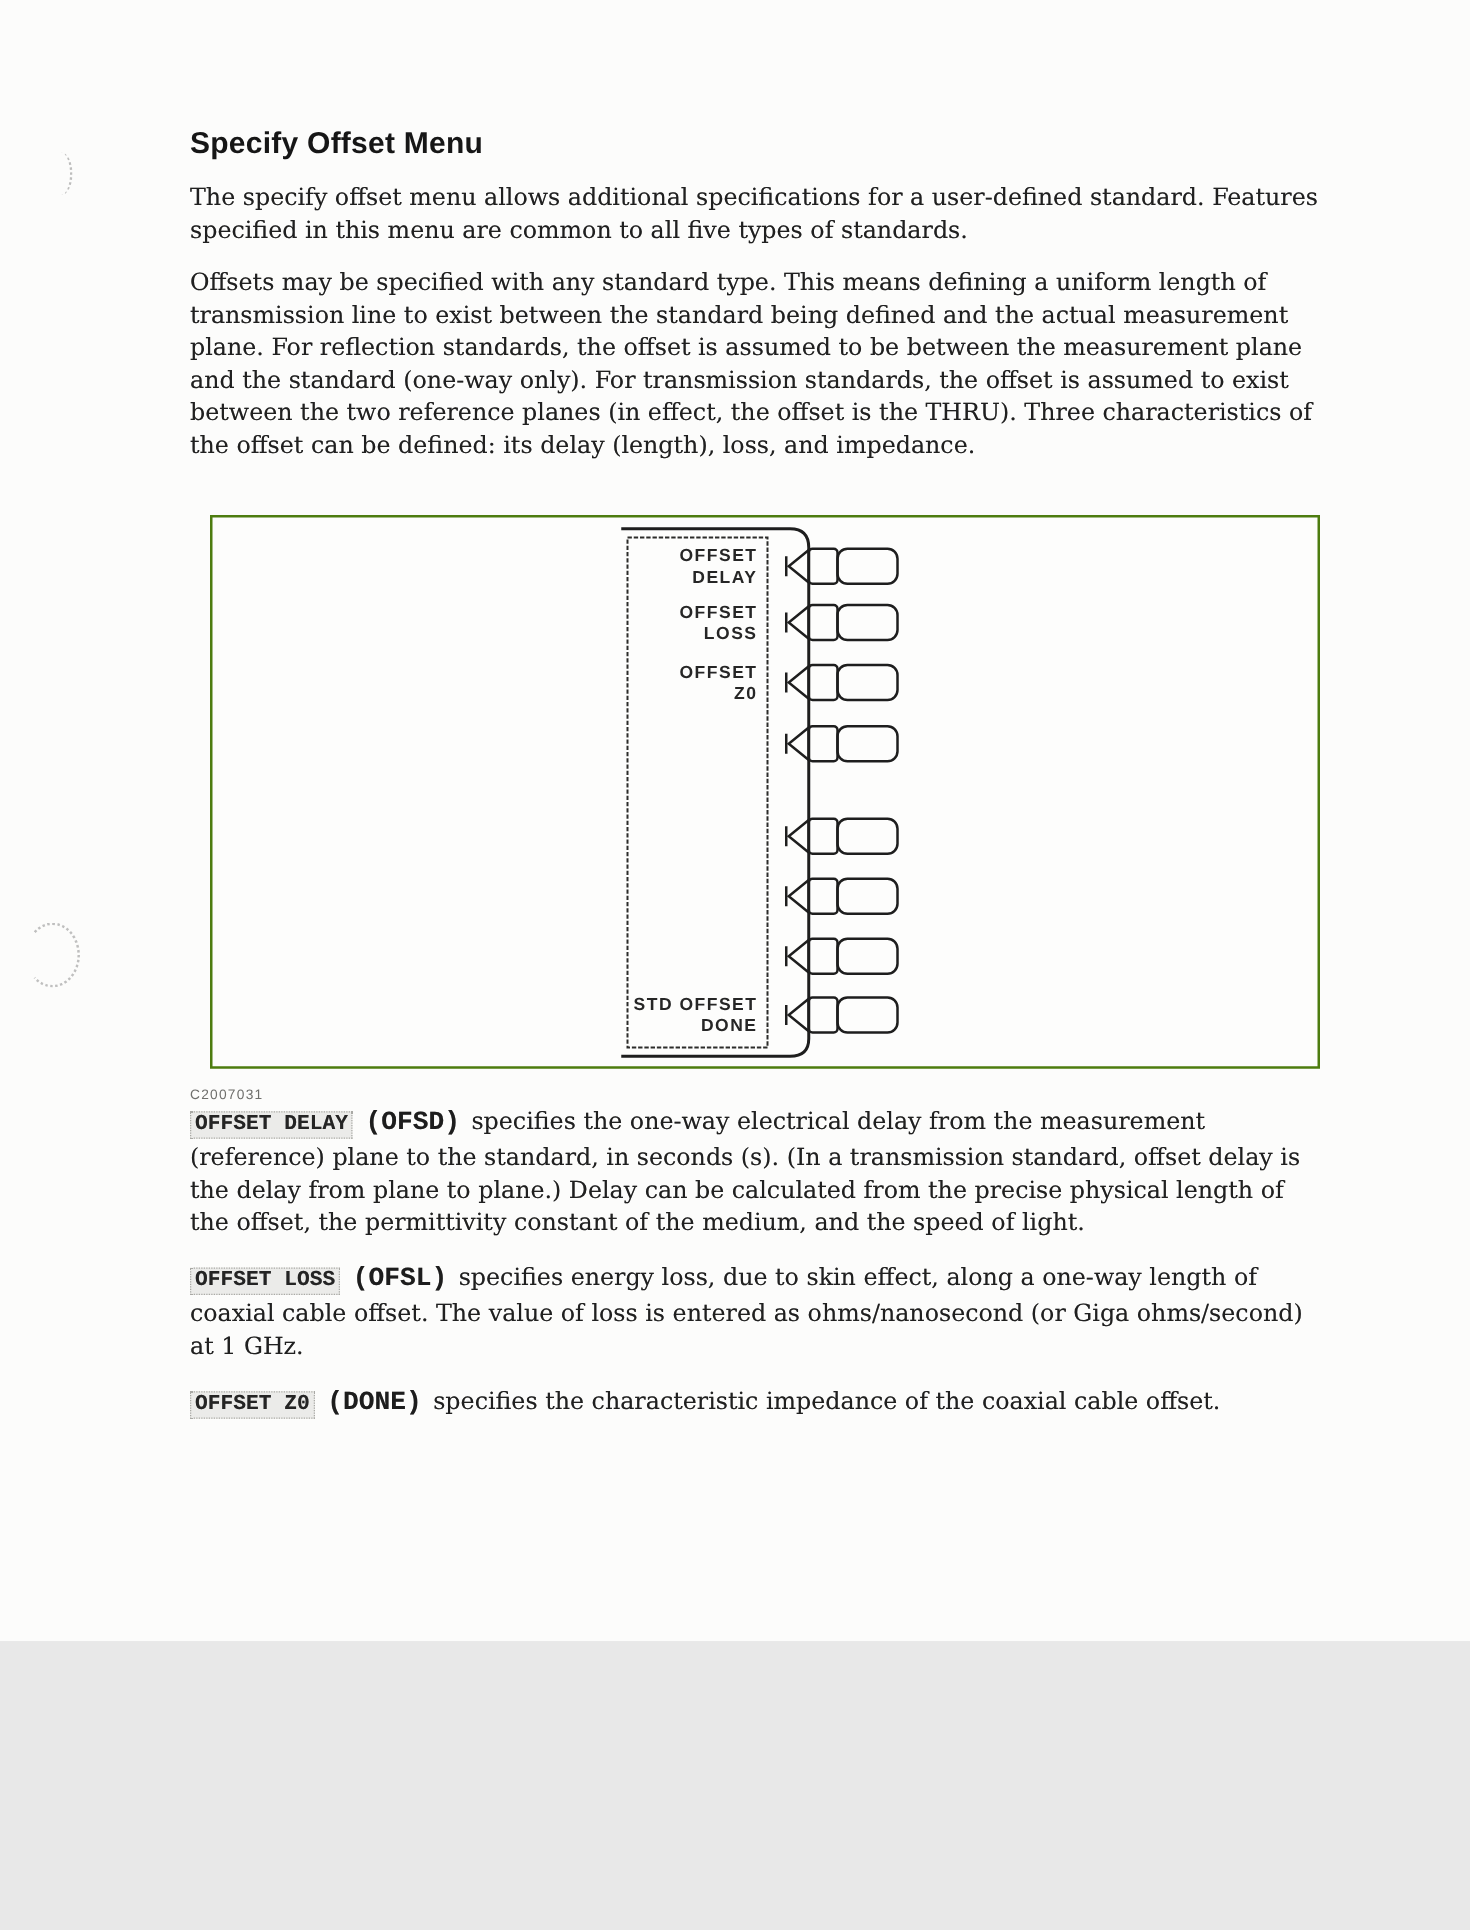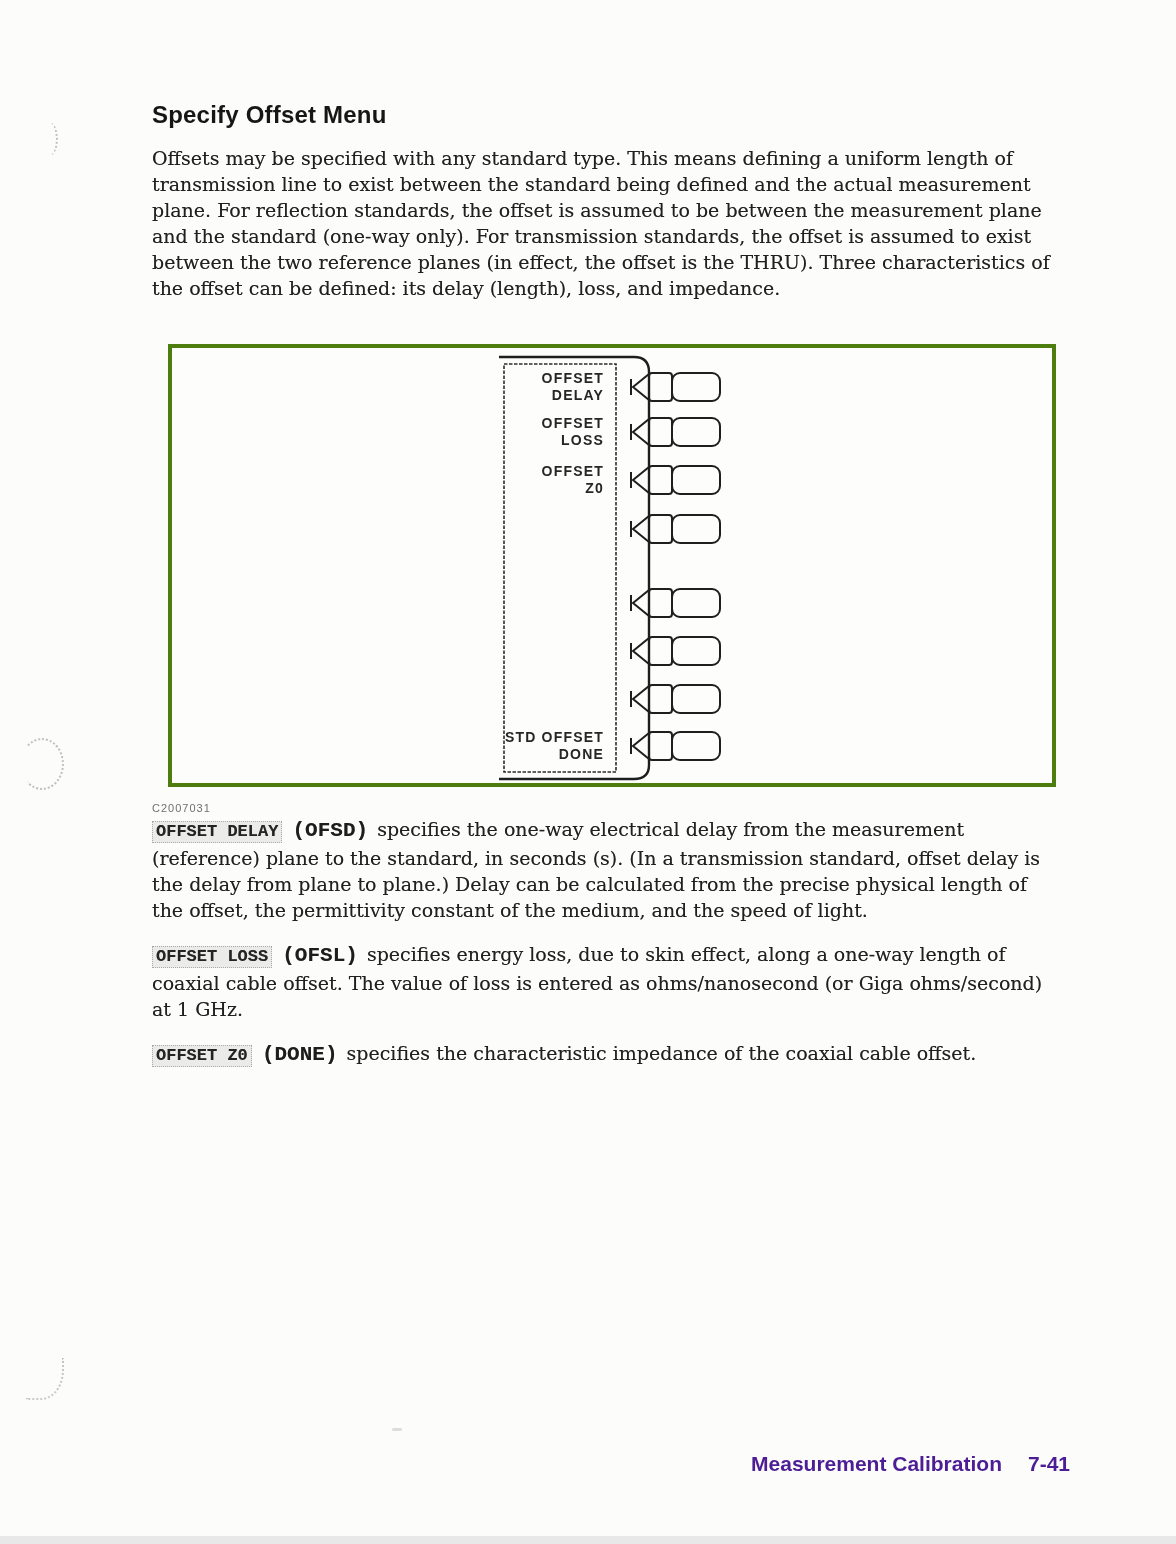--- a/index.html
+++ b/index.html
@@ -1,18 +1,18 @@
 <!DOCTYPE html>
 <html><head>
 <meta charset="utf-8">
 <style>
   html,body{margin:0;padding:0;background:#e8e8e8;}
   .page{
     position:relative;
-    width:1176px;height:1536px;
+    width:1176px;height:1313px;
     background:#fcfcfb;
     margin:0 auto;
     overflow:hidden;
     color:#1d1d1d;
     font-family:"DejaVu Serif", serif;
   }
   .content{
     position:absolute;
     left:152px;top:0;
     width:912px;
@@ -52,21 +52,21 @@
   }
   
   .figure-wrap{
     position:relative;
     width:888px;
     margin:43px 0 0 16px;
   }
   .figure-box{
     position:relative;
     width:888px;height:443px;
-    border:4px solid #4d7c0f;
+    border:2px solid #4d7c0f;
     box-sizing:border-box;
     background:#fdfdfc;
   }
   .figure-box svg{position:absolute;left:0;top:0;}
   .sk-label{
     position:absolute;
     right:448px;
     width:170px;
     text-align:right;
     font:600 14px/17px "Liberation Sans", sans-serif;
@@ -161,20 +161,21 @@
 
   <span class="artifact art-1"></span>
   <span class="artifact art-2"></span>
   <span class="artifact art-3"></span>
   <span class="artifact art-4"></span>
 
   <div class="content">
 
     <h1 class="page-title">Specify Offset Menu</h1>
 
+    <p class="body-text">The specify offset menu allows additional specifications for a user-defined standard. Features specified in this menu are common to all five types of standards.</p>
     <p class="body-text">Offsets may be specified with any standard type. This means defining a uniform length of transmission line to exist between the standard being defined and the actual measurement plane. For reflection standards, the offset is assumed to be between the measurement plane and the standard (one-way only). For transmission standards, the offset is assumed to exist between the two reference planes (in effect, the offset is the THRU). Three characteristics of the offset can be defined: its delay (length), loss, and impedance.</p>
 
     <div class="figure-wrap">
       <div class="figure-box">
 
         <svg width="884" height="439" viewBox="0 0 884 439">
           <defs>
             <g id="skbtn" stroke="#1e1e1e" stroke-width="2" fill="none">
               <line x1="459" y1="-8" x2="459" y2="8"></line>
               <path d="M477,-13 L461,0 L477,13"></path>

